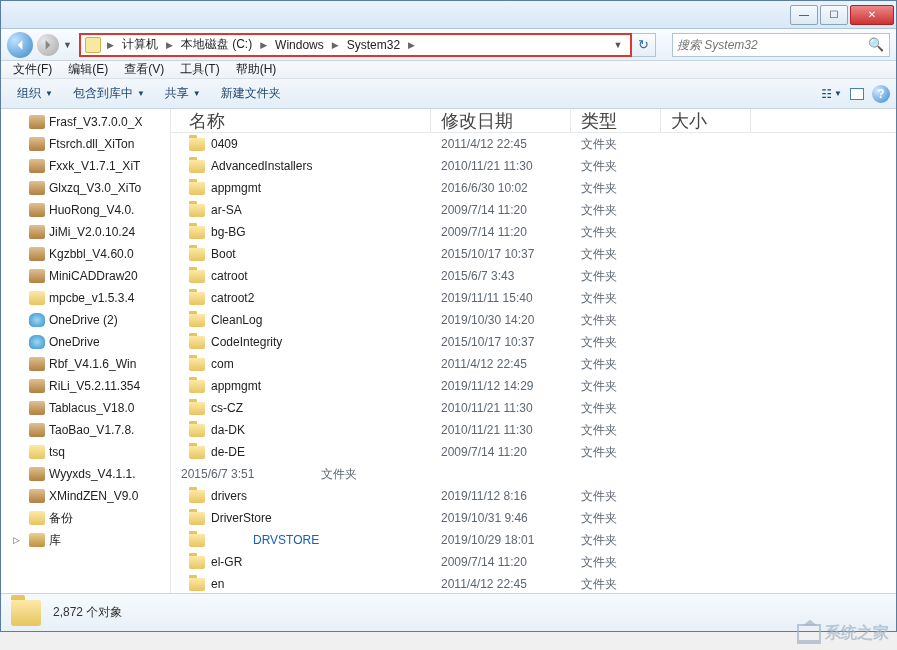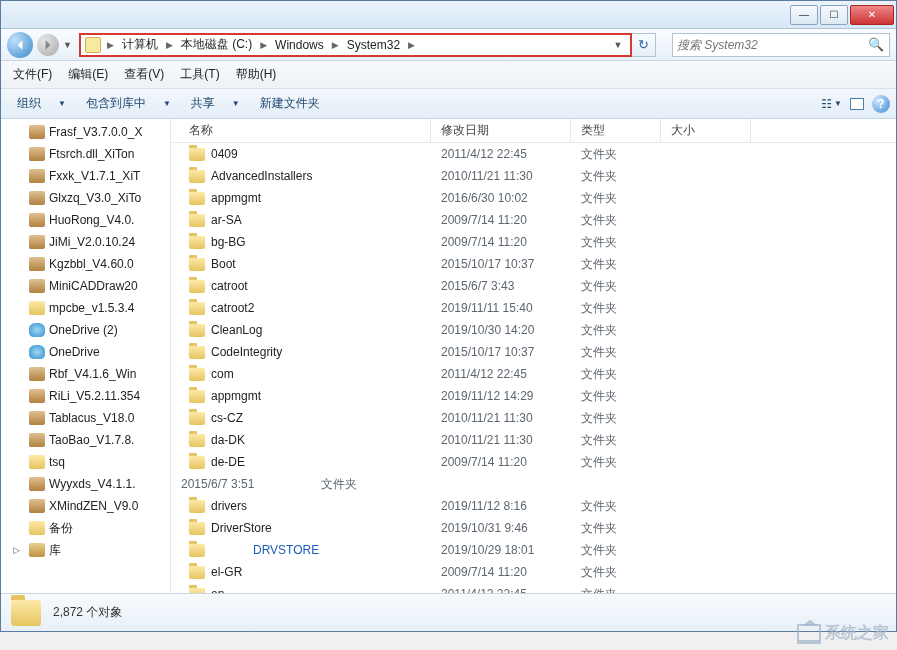--- a/index.html
+++ b/index.html
@@ -22,45 +22,45 @@
 .addr-icon { width: 16px; height: 16px; background: #f7e9a0; border: 1px solid #d0b050; border-radius: 2px; margin-right: 4px; flex-shrink: 0; }
 .crumb { display: flex; align-items: center; font-size: 12px; color: #222; padding: 0 6px; white-space: nowrap; }
 .crumb-sep { color: #666; font-size: 9px; padding: 0 2px; }
 .addr-drop { width: 16px; color: #555; font-size: 9px; text-align: center; }
 .addr-refresh { width: 24px; height: 24px; border: 1px solid #b0c4d6; border-left: none; background: linear-gradient(#fafdff,#e6eef6); display:flex; align-items:center; justify-content:center; color:#2a6aa8; font-size:13px; }
 
 .search-box { width: 218px; height: 24px; border: 1px solid #b0c4d6; background: #fff; margin-left: 12px; display: flex; align-items: center; padding: 0 4px; }
 .search-box input { border: none; outline: none; flex: 1; font-size: 12px; font-style: italic; color: #888; background: transparent; }
 .search-icon { color: #3a76b8; font-size: 13px; }
 
-.menubar { height: 28px; background: linear-gradient(#f7f9fc,#eef2f7); display: flex; align-items: center; padding: 6px 4px; border-bottom: 1px solid #d8e0e8; }
+.menubar { height: 18px; background: linear-gradient(#f7f9fc,#eef2f7); display: flex; align-items: center; padding: 6px 4px; border-bottom: 1px solid #d8e0e8; }
 .menubar .menu-item { font-size: 12px; color: #222; padding: 2px 8px; }
 
 .toolbar { height: 30px; background: linear-gradient(#f2f7fb,#e3eef7); display: flex; align-items: center; padding: 0 6px; border-bottom: 1px solid #c7d5e3; }
-.toolbar .tool-item { font-size: 12px; color: #1f466e; padding: 3px 10px; display: flex; align-items: center; gap: 17px; }
+.toolbar .tool-item { font-size: 12px; color: #1f466e; padding: 3px 10px; display: flex; align-items: center; gap: 4px; }
 .tool-sep { font-size: 8px; color: #1f466e; }
 .toolbar-right { margin-left: auto; display: flex; align-items: center; gap: 8px; }
 .view-btn { display: flex; align-items: center; gap: 2px; color: #1f466e; font-size: 12px; }
 .view-icon-rect { width: 14px; height: 12px; border: 1px solid #4a80b0; background: #fff; }
 .help-btn { width: 18px; height: 18px; border-radius: 50%; background: radial-gradient(circle at 30% 30%, #cde8ff, #3a88d0); color: #fff; font-size: 12px; display:flex; align-items:center; justify-content:center; font-weight:bold; }
 
 .body { flex: 1; display: flex; overflow: hidden; }
 
 .sidebar { width: 170px; background: #fff; border-right: 1px solid #e4e8ec; overflow-y: auto; padding: 2px 0; position: relative; }
 .side-item { display: flex; align-items: center; height: 22px; padding-left: 28px; font-size: 12px; color: #222; white-space: nowrap; overflow: hidden; position: relative; }
 .side-icon { width: 16px; height: 14px; margin-right: 4px; flex-shrink: 0; border-radius: 2px; }
 .ic-rar { background: linear-gradient(#e0c090,#b08040); }
 .ic-rar::before { content:""; position:absolute; left:28px; top:2px; width:16px; height:5px; background:#7a4a2a; border-radius:1px 1px 0 0; display:none; }
 .ic-folder { background: linear-gradient(#fde9a8,#e6c560); }
 .ic-onedrive { background: radial-gradient(#a0d8f0,#3090d0); border-radius: 40% 40% 30% 30%; }
 .ic-lib { background: linear-gradient(#e8d090,#c09040); }
 .side-expand { position: absolute; left: 12px; font-size: 9px; color: #666; }
 
 .main { flex: 1; display: flex; flex-direction: column; background: #fff; }
-.headers { height: 24px; display: flex; border-bottom: 1px solid #e6e8ea; font-size: 12px; color: #444; }
+.headers { height: 24px; display: flex; border-bottom: 1px solid #e6e8ea; font-size: 18px; color: #444; }
 .hcol { padding: 0 10px; border-right: 1px solid #e6e8ea; height: 100%; display: flex; align-items: center; }
 .col-name { width: 260px; padding-left: 18px; }
 .col-date { width: 140px; }
 .col-type { width: 90px; }
 .col-size { width: 90px; }
 
 .filelist { flex: 1; overflow-y: auto; }
 .row { height: 22px; display: flex; align-items: center; font-size: 12px; color: #222; }
 .row .cname { width: 260px; padding-left: 18px; display: flex; align-items: center; gap: 6px; }
 .row .cdate { width: 140px; color: #5c6670; padding-left: 10px; }

